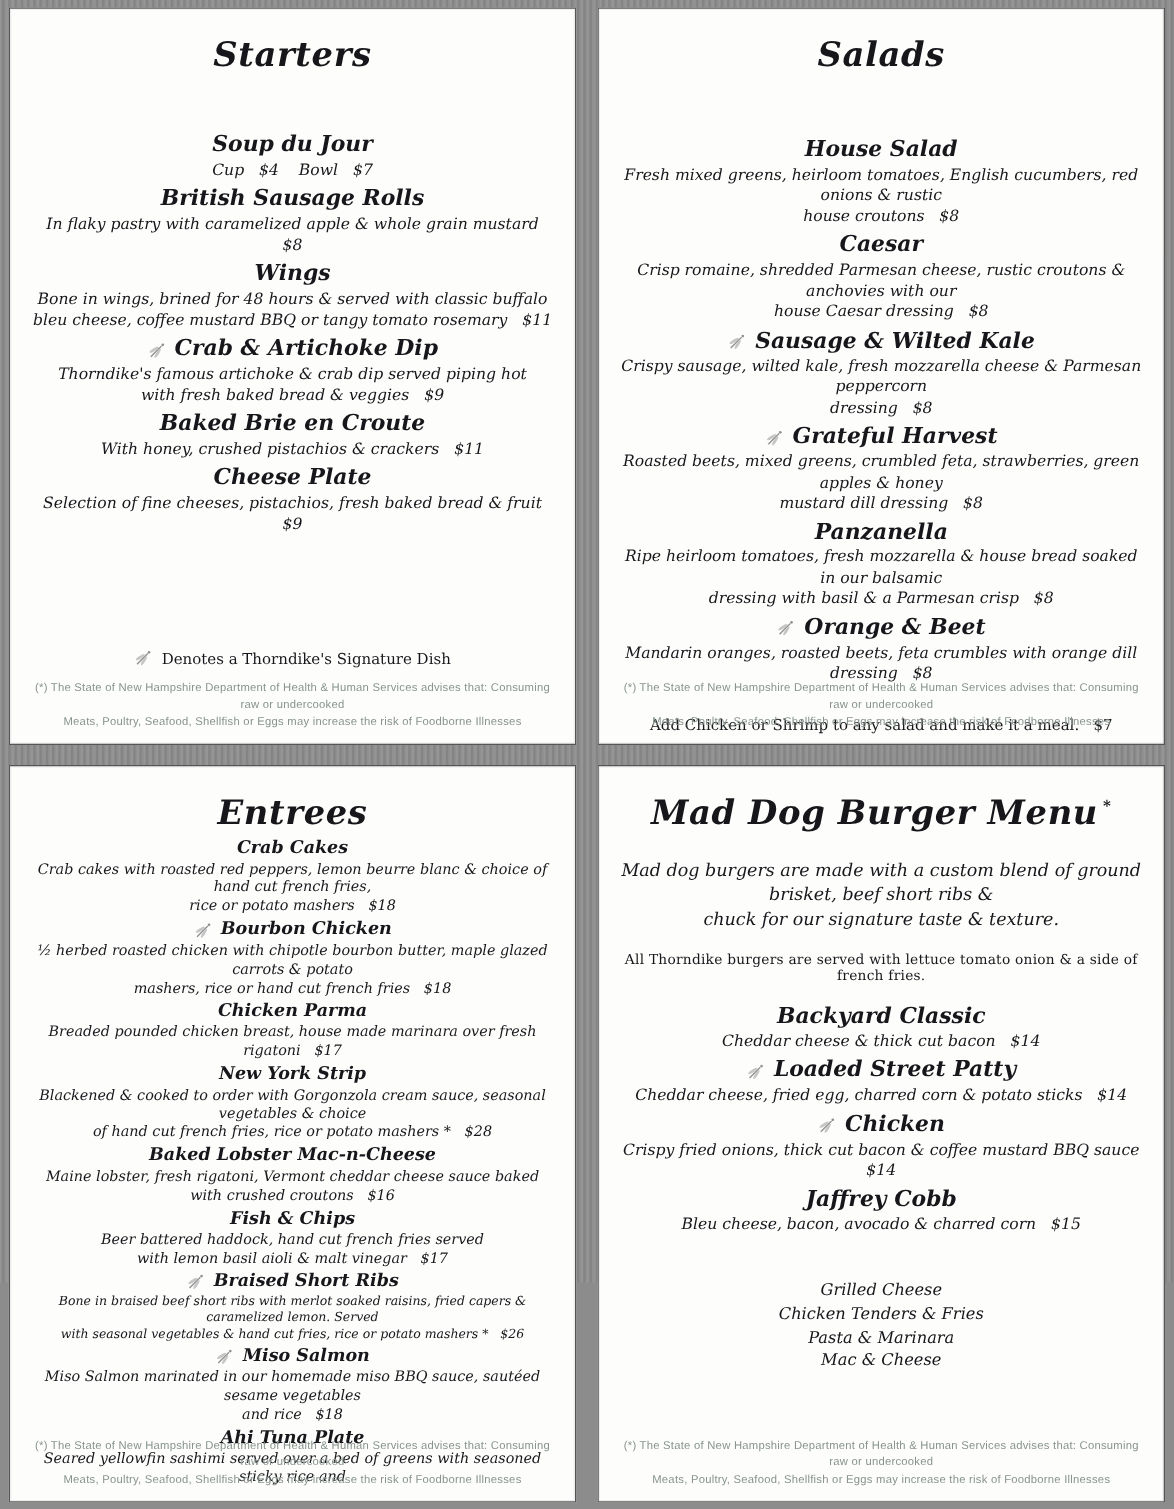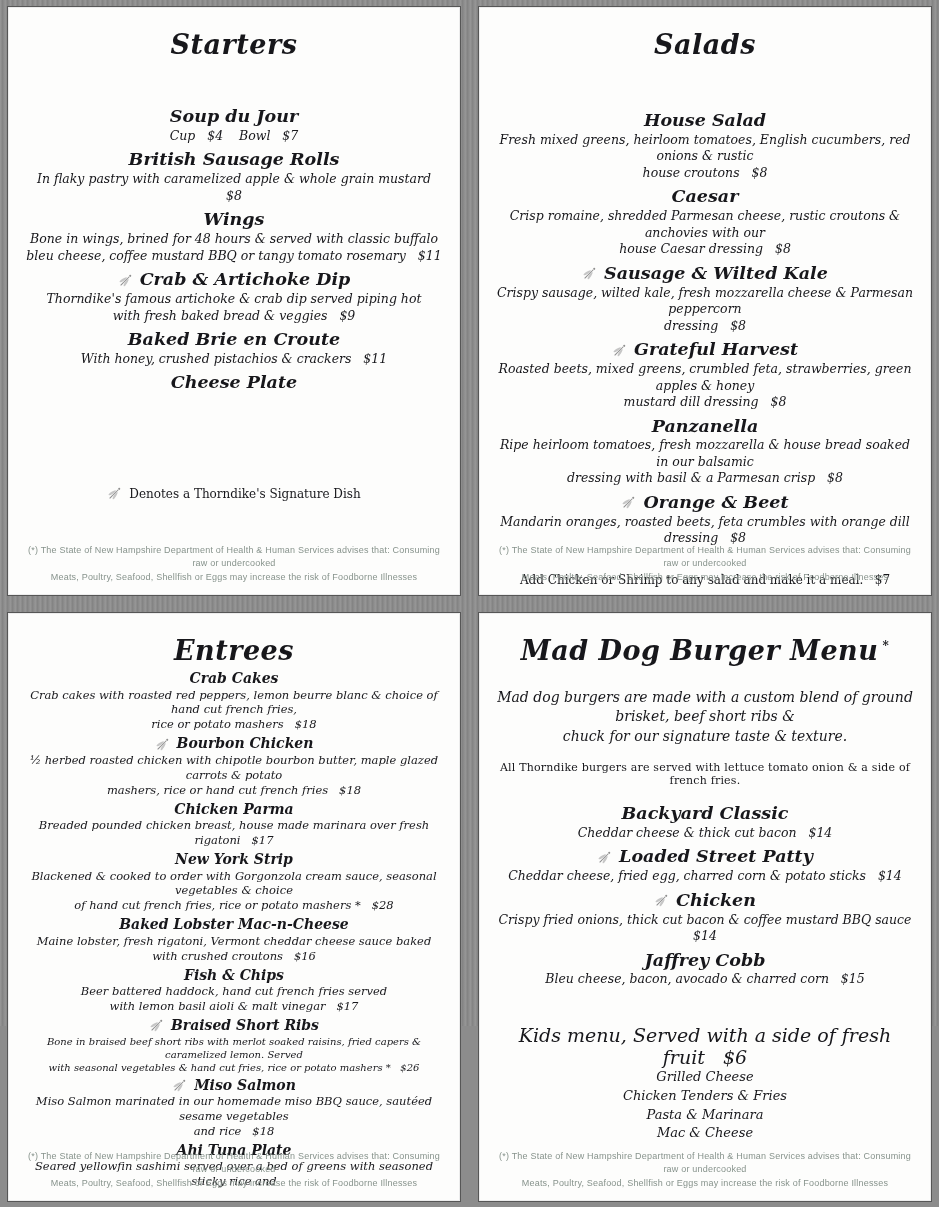--- a/index.html
+++ b/index.html
@@ -137,20 +137,21 @@
         <div class="item">
           <h2 class="item-name">
             <span>Baked Brie en Croute</span>
           </h2>
           <div class="desc"><div>With honey, crushed pistachios &amp; crackers   $11</div></div>
         </div>
         <div class="item">
           <h2 class="item-name">
             <span>Cheese Plate</span>
           </h2>
+          <div class="desc"><div>Selection of fine cheeses, pistachios, fresh baked bread &amp; fruit   $9</div></div>
         </div>
       </div>
 
     <div class="legend"><svg class="sig-icon" viewBox="0 0 20 20" aria-hidden="true">
           <line x1="3.5" y1="16.5" x2="15" y2="5" stroke="#8f8f8f" stroke-width="1.4"></line>
           <circle cx="16.3" cy="3.8" r="1.4" fill="#8f8f8f"></circle>
           <ellipse cx="7" cy="9" rx="5.6" ry="1.5" fill="#c6c6c6" transform="rotate(-32 7 9)"></ellipse>
           <ellipse cx="10.8" cy="12.8" rx="5.6" ry="1.5" fill="#c6c6c6" transform="rotate(-58 10.8 12.8)"></ellipse>
         </svg><span>Denotes a Thorndike's Signature Dish</span></div>
 
@@ -348,21 +349,20 @@
         </div>
         <div class="item">
           <h2 class="item-name">
             <span>Jaffrey Cobb</span>
           </h2>
           <div class="desc"><div>Bleu cheese, bacon, avocado &amp; charred corn   $15</div></div>
         </div>
       </div>
 
     <div class="kids">
-        <div class="kids-heading">Kids menu, Served with a side of fresh fruit   $6</div>
         <div class="kids-item">Grilled Cheese</div>
         <div class="kids-item">Chicken Tenders &amp; Fries</div>
         <div class="kids-item">Pasta &amp; Marinara</div>
         <div class="kids-item">Mac &amp; Cheese</div>
       </div>
     <footer class="disclaimer">
       <div>(*) The State of New Hampshire Department of Health &amp; Human Services advises that: Consuming raw or undercooked</div>
       <div>Meats, Poultry, Seafood, Shellfish or Eggs may increase the risk of Foodborne Illnesses</div>
     </footer>
   </section>

